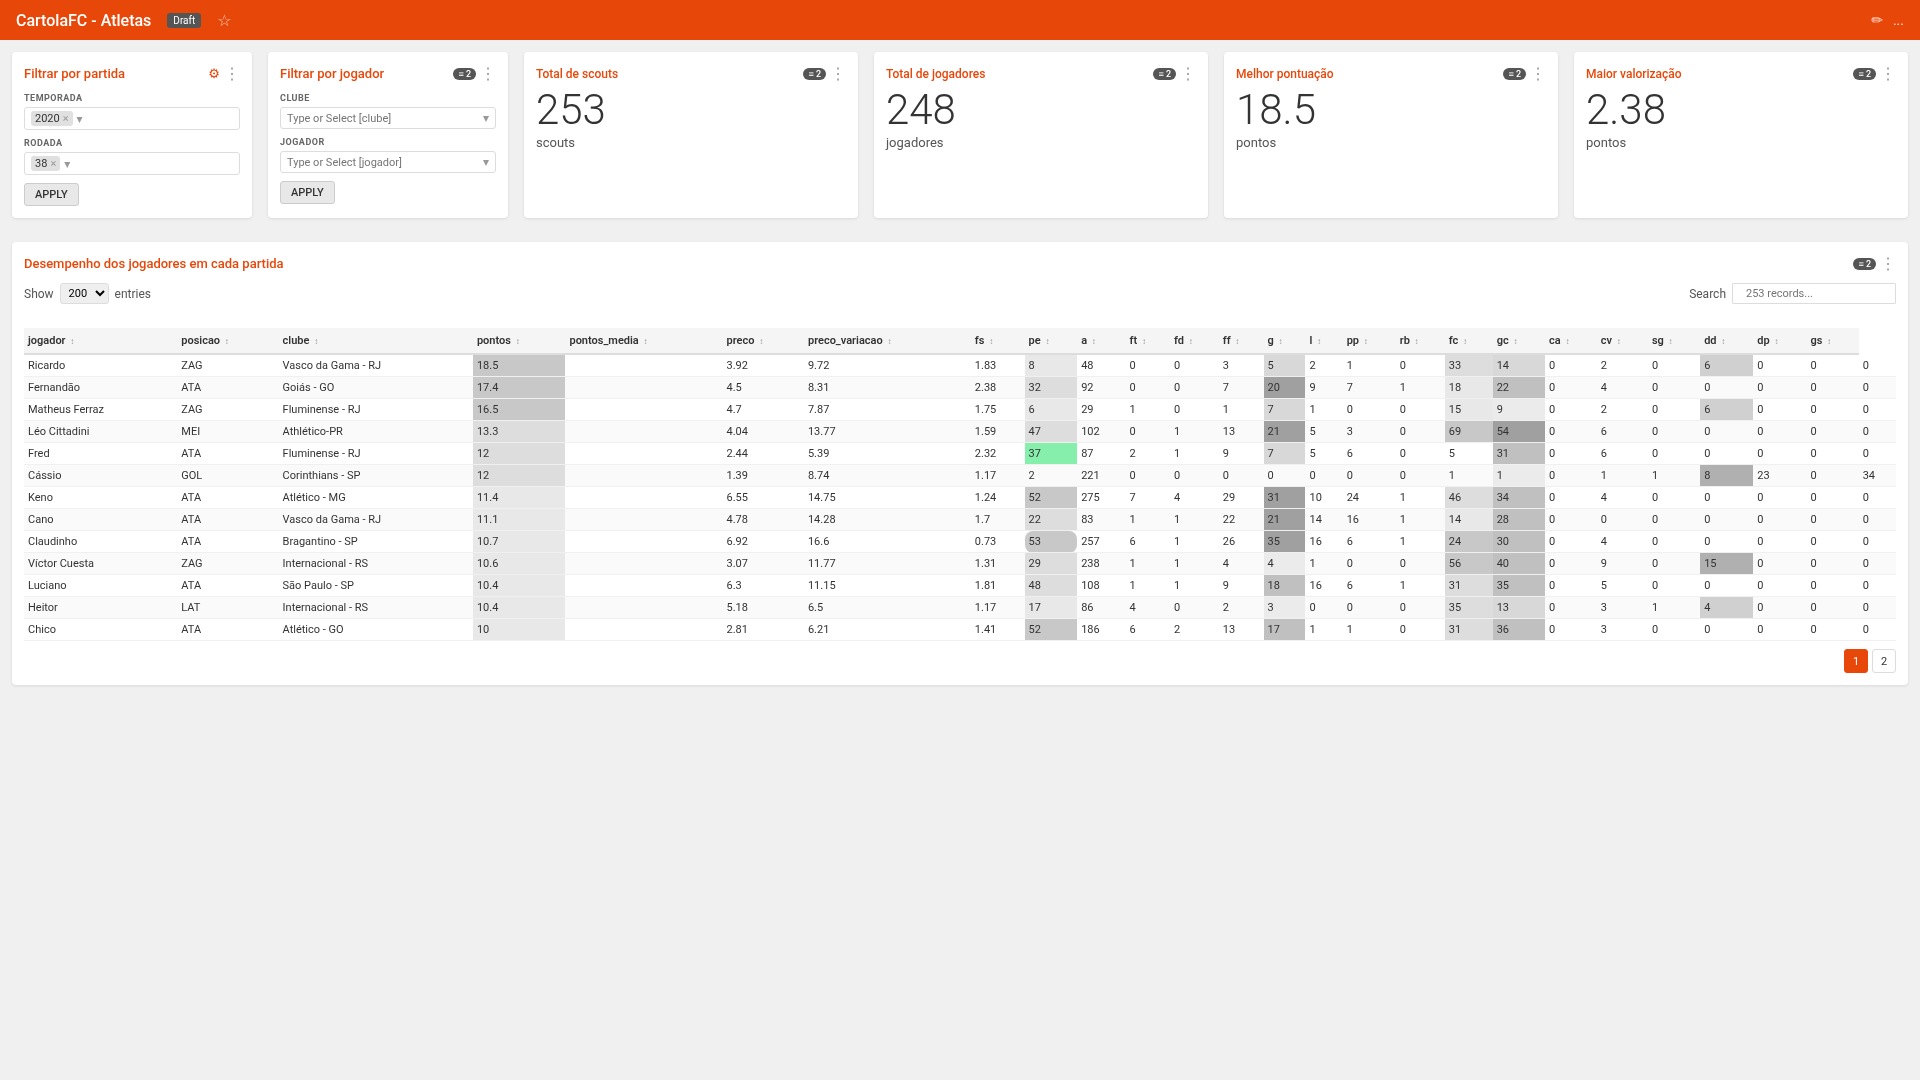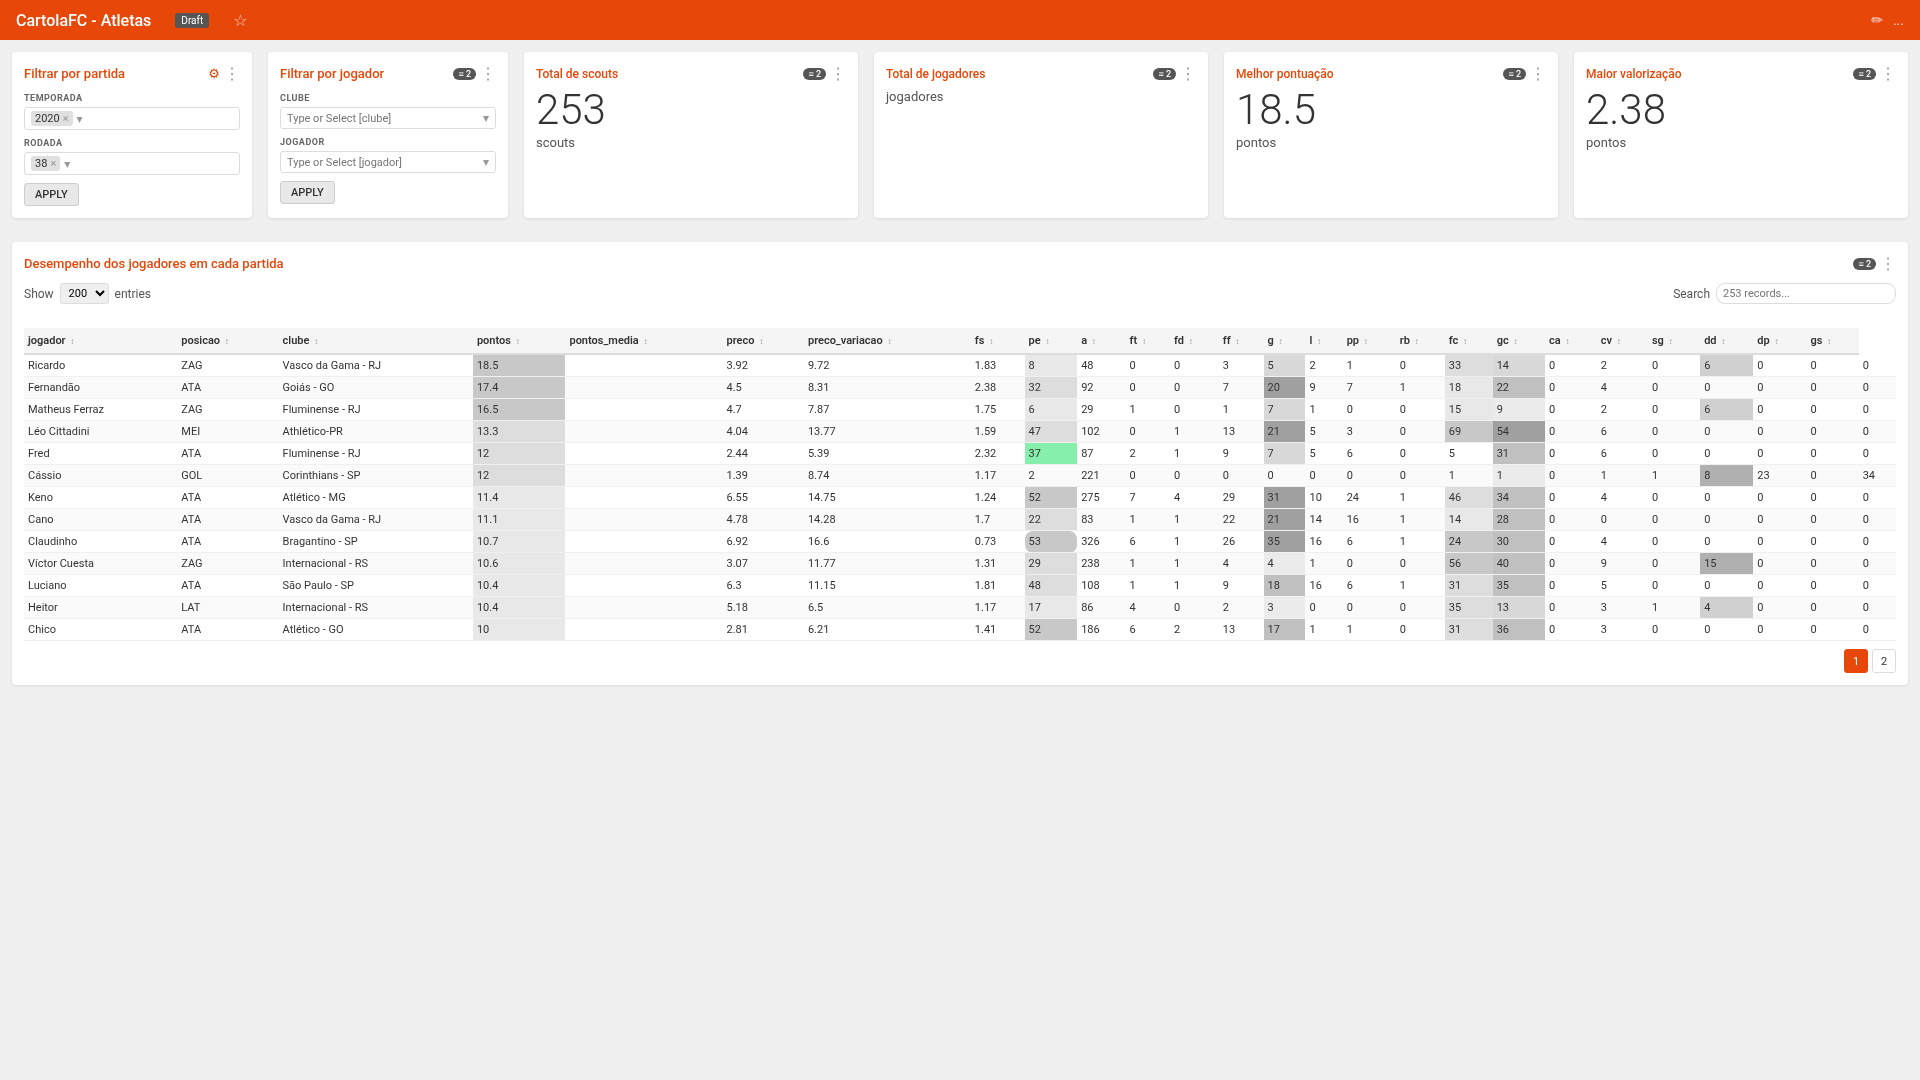--- a/index.html
+++ b/index.html
@@ -8,21 +8,21 @@
     
     .header {
       background: #e8470a;
       color: white;
       padding: 8px 16px;
       display: flex;
       align-items: center;
       justify-content: space-between;
       height: 40px;
     }
-    .header-left { display: flex; align-items: center; gap: 24px; }
+    .header-left { display: flex; align-items: center; gap: 16px; }
     .header-title { font-size: 16px; font-weight: 500; }
     .draft-badge {
       background: #555;
       color: white;
       font-size: 10px;
       padding: 2px 6px;
       border-radius: 3px;
     }
     .star-icon { color: rgba(255,255,255,0.7); font-size: 16px; }
     .header-right { display: flex; gap: 10px; color: rgba(255,255,255,0.8); font-size: 14px; }
@@ -157,24 +157,24 @@
     .show-entries { display: flex; align-items: center; gap: 6px; font-size: 12px; color: #555; }
     .show-entries select {
       border: 1px solid #ddd;
       border-radius: 3px;
       padding: 2px 4px;
       font-size: 11px;
     }
     .search-box { display: flex; align-items: center; gap: 6px; font-size: 12px; color: #555; }
     .search-box input {
       border: 1px solid #ddd;
-      border-radius: 9px;
-      padding: 3px 6px;
+      border-radius: 1px;
+      padding: 3px 13px;
       font-size: 11px;
-      width: 180px;
+      width: 164px;
       color: #999;
     }
 
     
     .data-table {
       width: 100%;
       border-collapse: collapse;
       font-size: 11px;
     }
     .data-table th {
@@ -305,20 +305,21 @@
     </div>
 
     <div class="metric-card">
       <div class="metric-card-title">
         <span>Total de jogadores</span>
         <div class="card-actions">
           <span class="badge-gray">≡ 2</span>
           <span class="card-menu">⋮</span>
         </div>
       </div>
+      <div class="metric-value">248</div>
       <div class="metric-unit">jogadores</div>
     </div>
 
     <div class="metric-card">
       <div class="metric-card-title">
         <span>Melhor pontuação</span>
         <div class="card-actions">
           <span class="badge-gray">≡ 2</span>
           <span class="card-menu">⋮</span>
         </div>
@@ -624,21 +625,21 @@
             <tr>
               <td>Claudinho</td>
               <td>ATA</td>
               <td>Bragantino - SP</td>
               <td style="background: rgb(232, 232, 232);">10.7</td>
               <td></td>
               <td>6.92</td>
               <td>16.6</td>
               <td>0.73</td>
               <td style="background: rgb(200, 200, 200); border-radius: 8px;">53</td>
-              <td>326</td>
+              <td>257</td>
               <td>6</td>
               <td>1</td>
               <td>26</td>
               <td style="background: rgb(160, 160, 160);">35</td>
               <td>16</td>
               <td>6</td>
               <td>1</td>
               <td style="background: rgb(200, 200, 200);">24</td>
               <td style="background: rgb(192, 192, 192);">30</td>
               <td>0</td>

